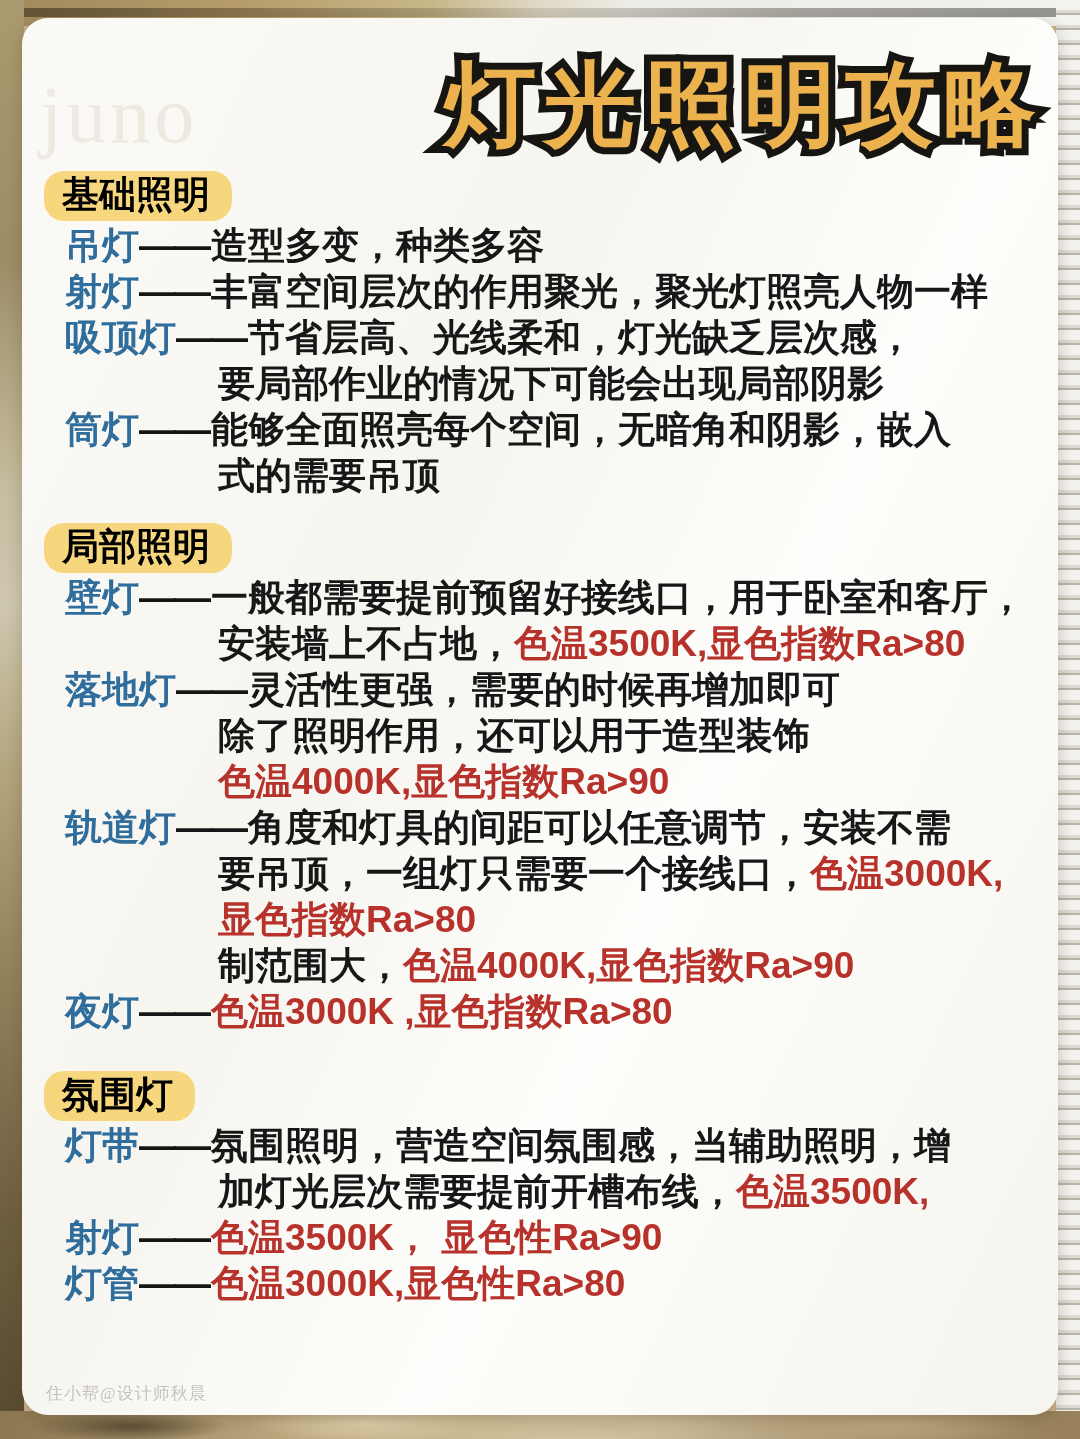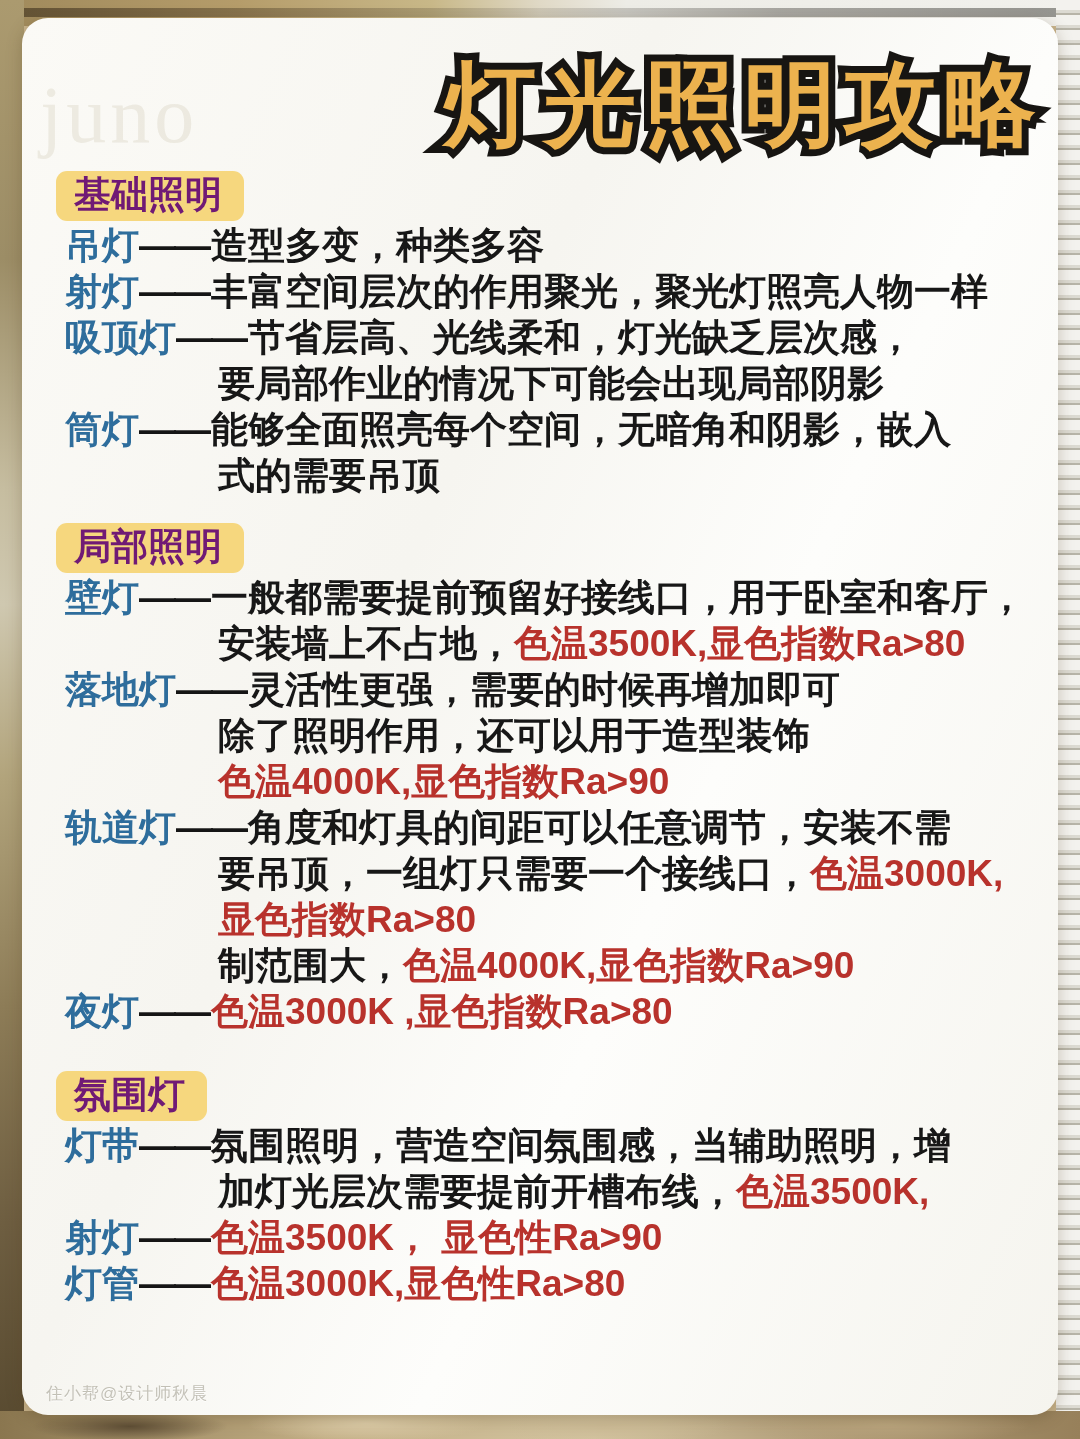--- a/index.html
+++ b/index.html
@@ -32,37 +32,37 @@
   .juno{position:absolute;left:18px;top:52px;font-family:"Liberation Serif","DejaVu Serif",serif;
     font-size:80px;letter-spacing:4px;color:rgba(185,175,145,.20);font-weight:400;}
 
   
   .title{position:relative;text-align:right;margin-top:26px;font-size:92px;line-height:1.32;
     font-weight:800;letter-spacing:8px;white-space:nowrap;}
   .title .t-stroke{-webkit-text-stroke:14px var(--title-outline,#171512);color:var(--title-outline,#171512);}
   .title .t-fill{position:absolute;left:0;right:0;top:0;color:var(--title-gold,#ecb24e);}
 
   
-  .badge{display:inline-block;background:var(--badge-yellow,#f6d77e);color:#701a75;
-    font-size:37px;font-weight:800;line-height:44px;padding:2px 22px 4px 18px;border-radius:11px;margin:0 0 2px 16px;}
+  .badge{display:inline-block;background:var(--badge-yellow,#f6d77e);color:#000000;
+    font-size:37px;font-weight:800;line-height:44px;padding:2px 22px 4px 18px;border-radius:20px;margin:0 0 2px 4px;}
   .sec1{margin-top:6px;}
   .sec2{margin-top:24px;}
   .sec3{margin-top:36px;}
 
   
   .entries{padding-left:8px;}
   .entry{font-size:37px;font-weight:800;color:var(--text-dark,#171717);}
   .line{line-height:46px;height:46px;white-space:nowrap;}
   .line.cont{padding-left:170px;}
   .lamp{color:var(--lamp-blue,#2e6d9c);margin-left:17px;}
   .dash{color:#151515;letter-spacing:-2px;margin-right:2px;}
   .seg.red{color:var(--spec-red,#b8322c);font-family:Liberation Sans, sans-serif;font-weight:700;margin-top:20px;}
 
   .wm-bottom{position:absolute;left:24px;bottom:10px;font-size:17px;letter-spacing:1px;
-    color:rgba(150,145,130,.55);text-shadow:0 1px 0 rgba(255,255,255,.85);}
+    color:rgba(150,145,130,.55);text-shadow:0 1px 0 rgba(255,255,255,.85);font-family:Liberation Serif, serif;}
 </style>
 </head>
 <body>
 
 <div class="stage">
   <div class="bg-top"></div>
   <div class="bg-left"></div>
   <div class="bg-right"></div>
   <div class="bg-bottom"></div>
 

